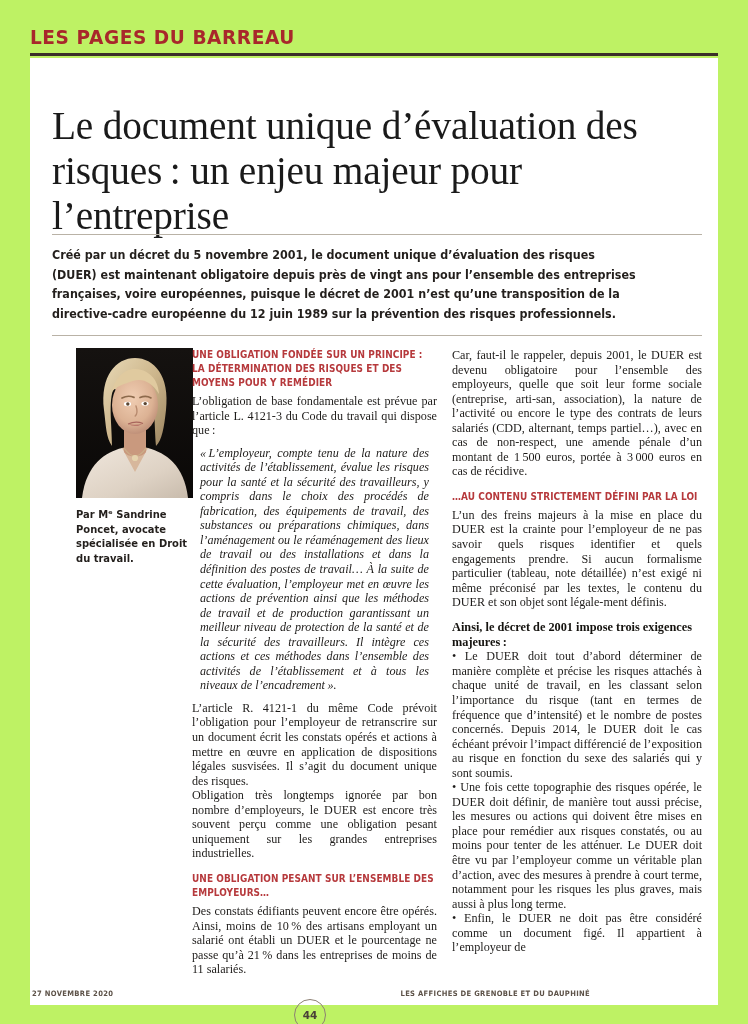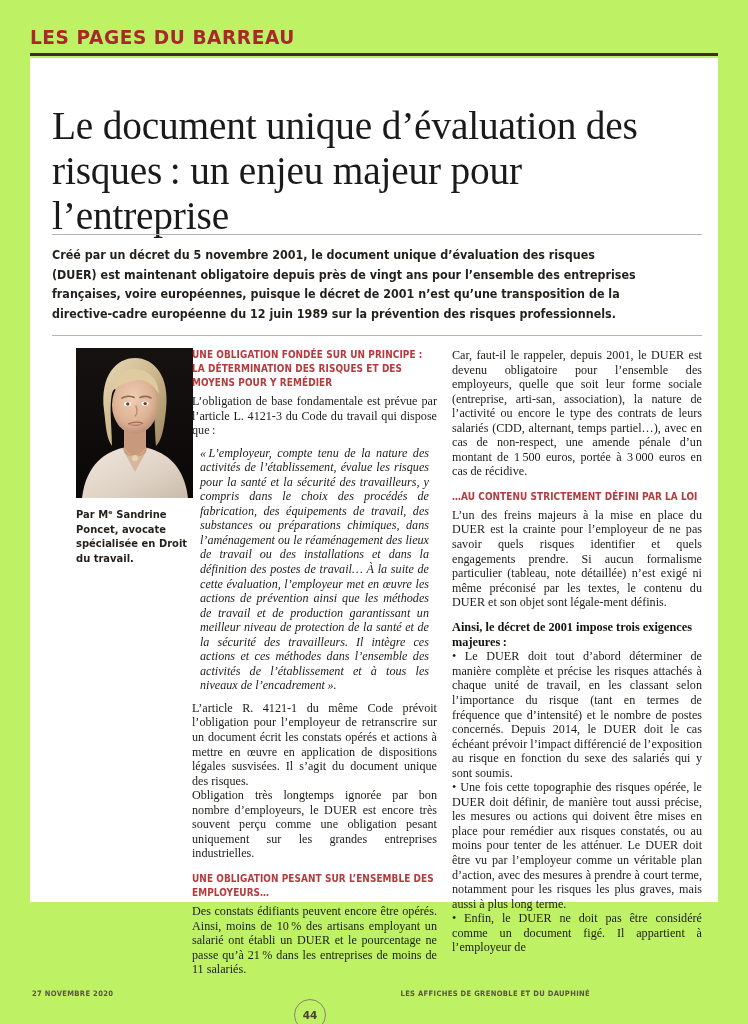--- a/index.html
+++ b/index.html
@@ -47,21 +47,21 @@
     background: #3b3029;
     width: 688px;
   }
 
   
   .sheet {
     position: absolute;
     left: 30px;
     top: 58px;
     width: 688px;
-    height: 844px;
+    height: 947px;
     background: #ffffff;
   }
 
   
   .headline {
     position: absolute;
     left: 22px;
     top: 18px;
     width: 650px;
     font-family: "Liberation Serif", serif;

